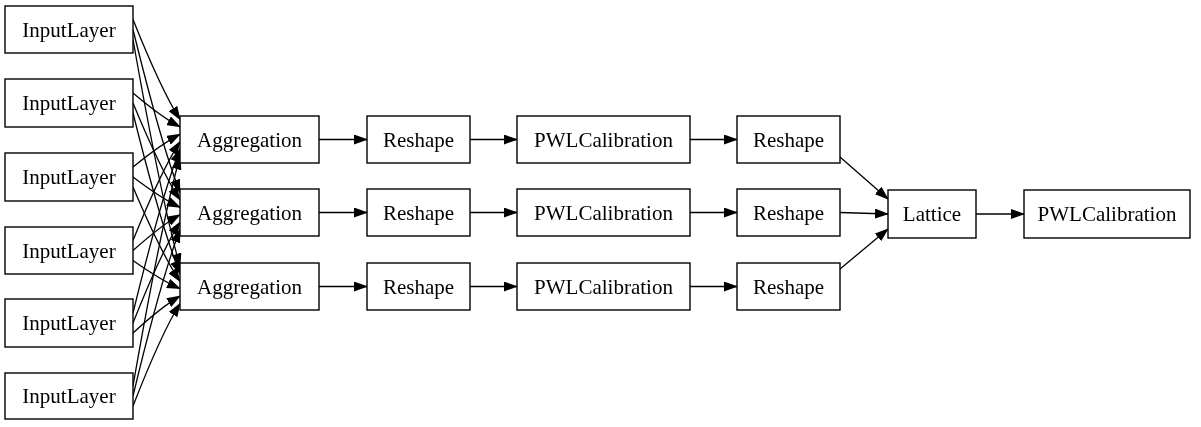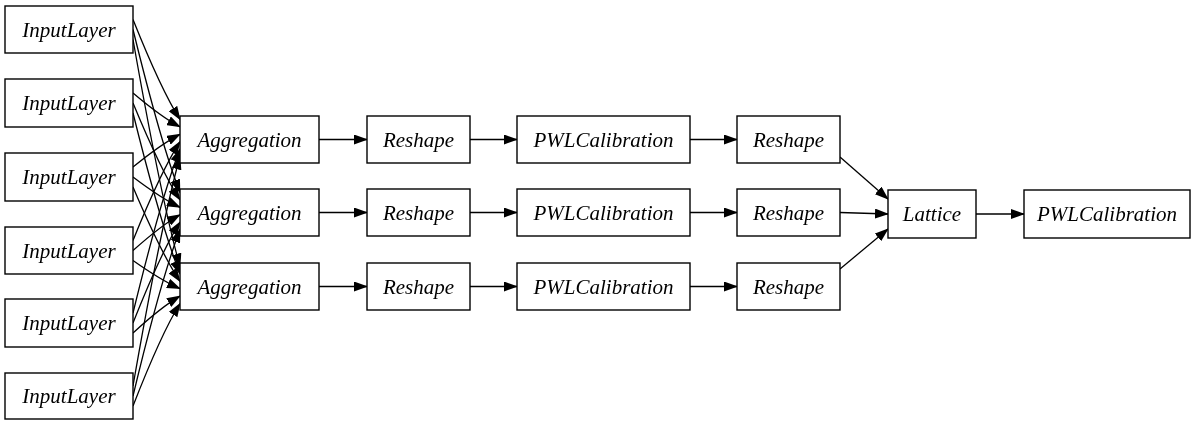--- a/index.html
+++ b/index.html
@@ -6,21 +6,20 @@
     margin: 0;
     padding: 0;
     background: #ffffff;
   }
   #canvas {
     position: relative;
     width: 1201px;
     height: 425px;
     background: #ffffff;
     overflow: hidden;
-    font-style: italic;
   }
   svg text {
     font-family: "Liberation Serif", "DejaVu Serif", serif;
     font-size: 21px;
     fill: #000000;
   }
 </style>
 </head>
 <body>
 

